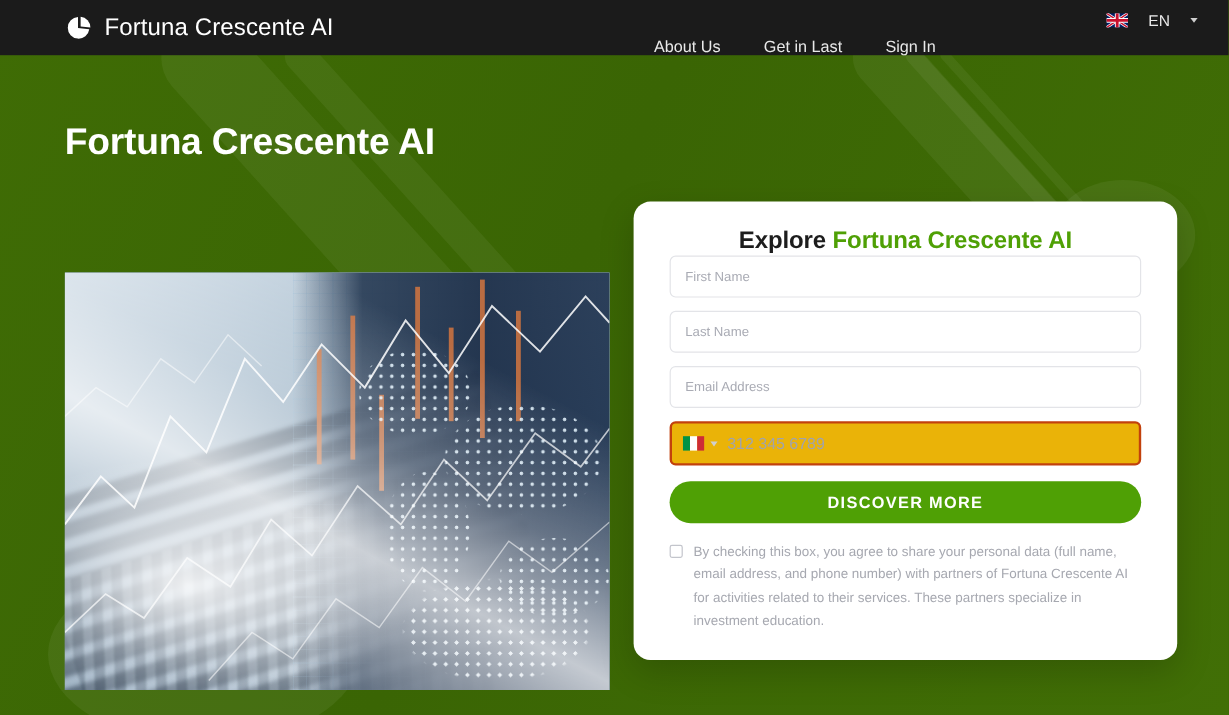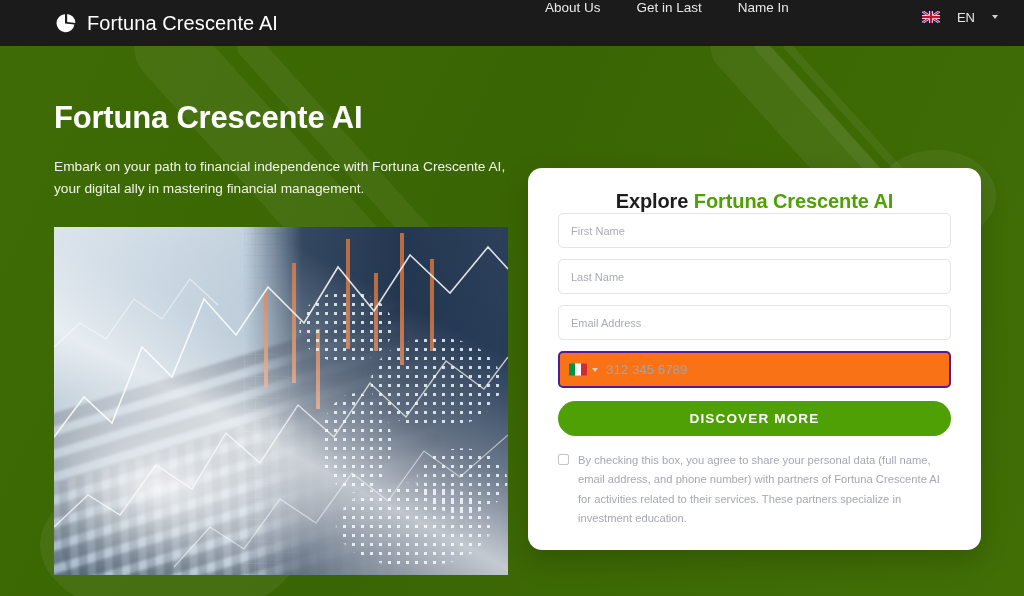--- a/index.html
+++ b/index.html
@@ -55,21 +55,21 @@
   }
   .brand { display: flex; align-items: center; gap: 9px; }
   .brand-name {
     color: #ffffff;
     font-size: 20px;
     letter-spacing: .1px;
   }
   .nav {
     margin-left: auto;
     display: flex;
-    align-items: flex-start;
+    align-items: flex-end;
     gap: 36px;
     position: absolute;
     left: 545px;
     top: 0;
     height: 46px;
   }
   .nav-link {
     color: #e9e9e9;
     font-size: 13.5px;
     text-decoration: none;
@@ -245,25 +245,25 @@
     margin-bottom: 11px;
     background: #fff;
     outline: none;
   }
   .field::placeholder { color: #a9abb4; }
 
   .phone-wrap {
     display: flex;
     width: 100%;
     height: 37px;
-    border: 2px solid #4c1d95;
+    border: 2px solid #c2410c;
     border-radius: 5px;
     padding: 0 9px;
     margin-bottom: 13px;
-    background: #f97316;
+    background: #eab308;
   }
   .phone-flagbtn {
     display: flex;
     align-items: center;
     gap: 5px;
     padding-right: 8px;
     cursor: pointer;
   }
   .phone-input {
     flex: 1;
@@ -332,39 +332,38 @@
       <svg width="24" height="24" viewBox="0 0 24 24">
         <path d="M11 3.2 A9 9 0 1 0 20.4 13.4 L11 12.4 Z" fill="#ffffff"></path>
         <path d="M13.2 2.9 L13.2 11.1 L21.3 11.9 A9 9 0 0 0 13.2 2.9 Z" fill="#ffffff"></path>
       </svg>
       <span class="brand-name">Fortuna Crescente AI</span>
     </div>
 
     <div class="nav">
       <a class="nav-link" href="#">About Us</a>
       <a class="nav-link" href="#">Get in Last</a>
-      <a class="nav-link" href="#">Name In</a>
+      <a class="nav-link" href="#">Sign In</a>
     </div>
 
     <div class="lang">
       <svg class="flag-uk" viewBox="0 0 60 40">
         <rect width="60" height="40" fill="#012169"></rect>
         <path d="M0,0 L60,40 M60,0 L0,40" stroke="#ffffff" stroke-width="8"></path>
         <path d="M0,0 L60,40 M60,0 L0,40" stroke="#C8102E" stroke-width="4"></path>
         <path d="M30,0 V40 M0,20 H60" stroke="#ffffff" stroke-width="13"></path>
         <path d="M30,0 V40 M0,20 H60" stroke="#C8102E" stroke-width="8"></path>
       </svg>
       <span class="lang-label">EN</span>
       <span class="caret-tiny"></span>
     </div>
   </div>
 
   <div class="hero">
     <h1 class="hero-title">Fortuna Crescente AI</h1>
-    <p class="hero-sub">Embark on your path to financial independence with Fortuna Crescente AI, your digital ally in mastering financial management.</p>
   </div>
 
   <div class="hero-art">
     <div class="art-layer art-base"></div>
     <div class="keyboard"></div>
     <div class="keyboard2"></div>
     <div class="art-grid"></div>
 
     <div class="candles">
       <div class="candle" style="left:14px;  top:58px;  height:96px;"></div>

